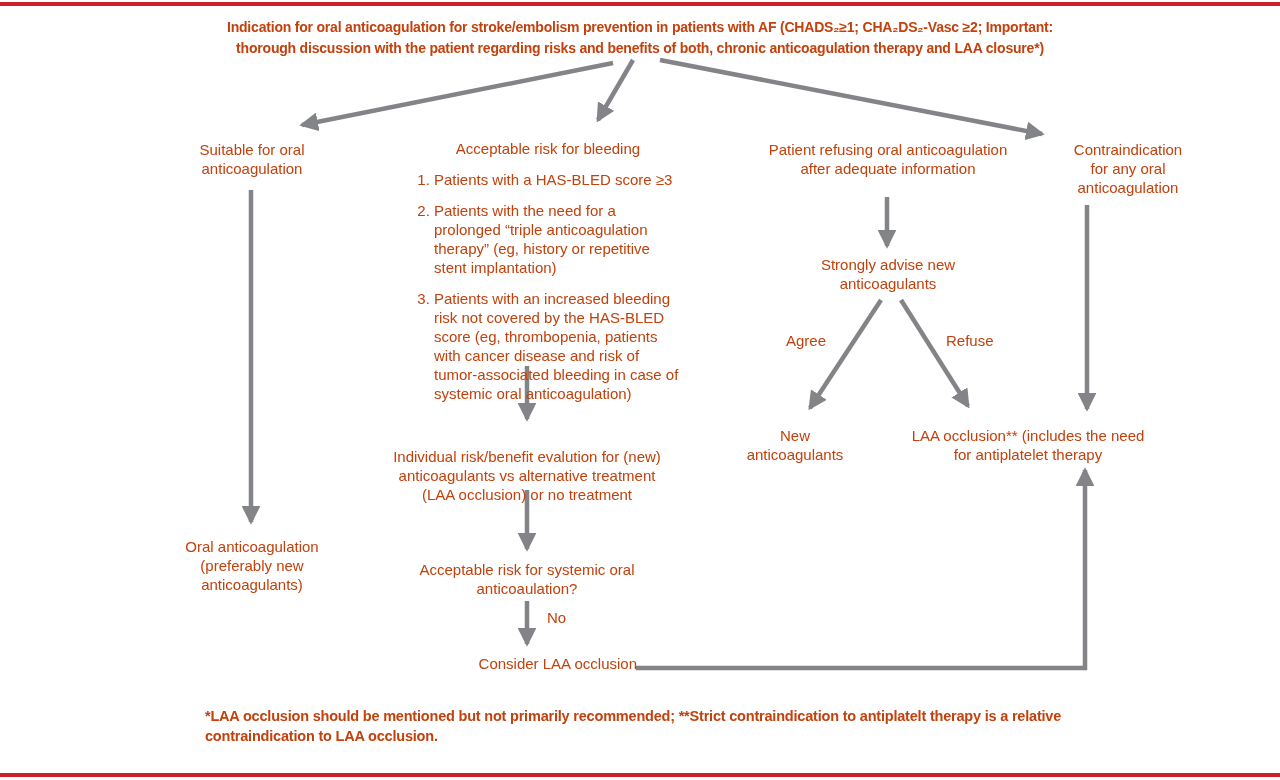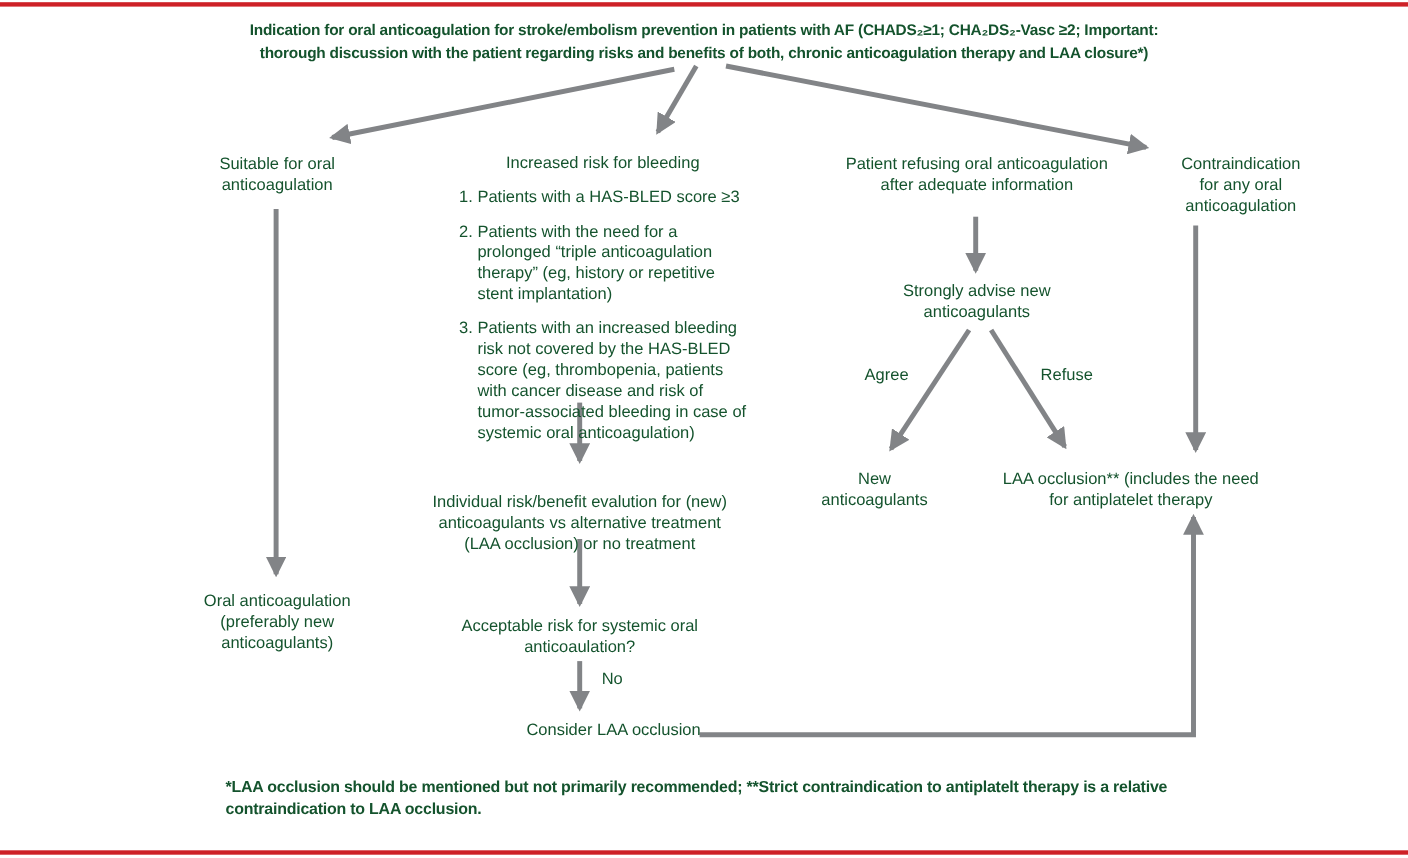--- a/index.html
+++ b/index.html
@@ -1,18 +1,18 @@
 <!DOCTYPE html>
 <html><head>
 <meta charset="utf-8">
 <style>
   html,body{margin:0;padding:0;background:#ffffff;}
   #stage{
     position:relative;width:1280px;height:780px;background:#ffffff;overflow:hidden;
-    font-family:"Liberation Sans",sans-serif;color:#14532d;
+    font-family:"Liberation Sans",sans-serif;color:#c2410c;
   }
   .redbar{position:absolute;left:0;width:1280px;height:4px;background:#ce2127;}
   .redbar.top{top:2px;}
   .redbar.bottom{top:773px;}
   #arrows{position:absolute;left:0;top:0;width:1280px;height:780px;pointer-events:none;}
   .arrow{stroke:#828487;stroke-width:4.5;fill:none;}
   .node{position:absolute;white-space:pre-line;font-size:15px;line-height:19px;text-align:center;}
   .label{position:absolute;font-size:15px;line-height:19px;}
   #title{
     position:absolute;left:0;top:17px;width:1280px;text-align:center;
@@ -55,21 +55,21 @@
     <path class="arrow" d="M636,668 L1085,668 L1085,470" marker-end="url(#ah)"></path>
   </svg>
 
   <div id="title">Indication for oral anticoagulation for stroke/embolism prevention in patients with AF (CHADS₂≥1; CHA₂DS₂-Vasc ≥2; Important:
 thorough discussion with the patient regarding risks and benefits of both, chronic anticoagulation therapy and LAA closure*)</div>
 
   <div class="node" style="left:160px;top:140px;width:184px;">Suitable for oral
 anticoagulation</div>
 
   <div id="bleeding-block">
-    <div id="bleeding-heading">Increased risk for bleeding</div>
+    <div id="bleeding-heading">Acceptable risk for bleeding</div>
     <ol id="bleeding-list">
       <li>Patients with a HAS-BLED score ≥3</li>
       <li>Patients with the need for a prolonged “triple anticoagulation therapy” (eg, history or repetitive stent implantation)</li>
       <li>Patients with an increased bleeding risk not covered by the HAS-BLED score (eg, thrombopenia, patients with cancer disease and risk of tumor-associated bleeding in case of systemic oral anticoagulation)</li>
     </ol>
   </div>
 
   <div class="node" style="left:758px;top:140px;width:260px;">Patient refusing oral anticoagulation
 after adequate information</div>
 

